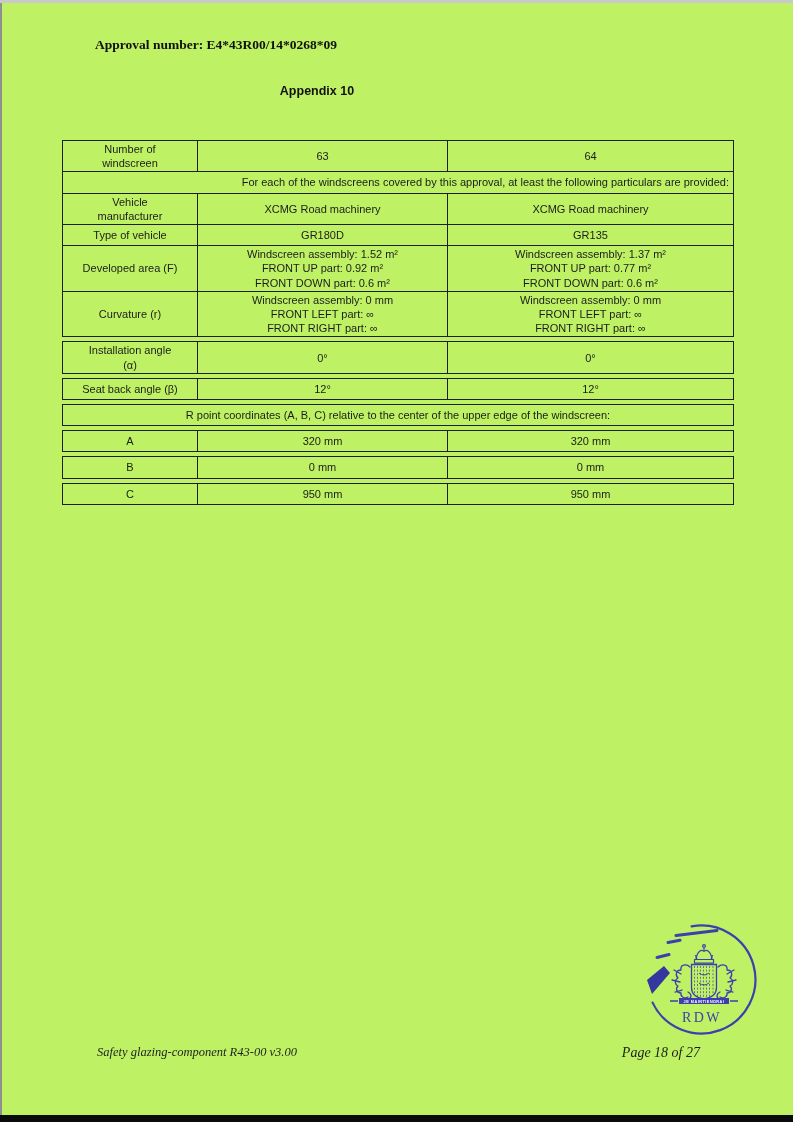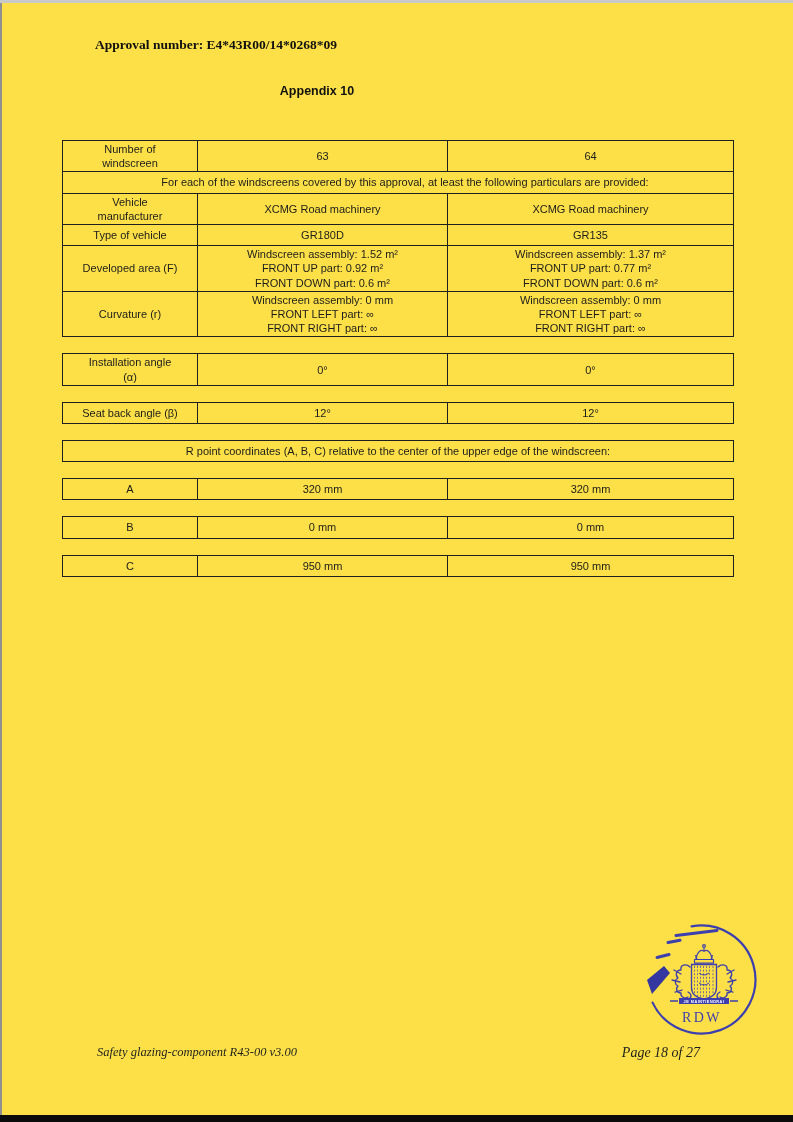--- a/index.html
+++ b/index.html
@@ -1,20 +1,20 @@
 <!DOCTYPE html>
 <html><head>
 <meta charset="utf-8">
 <style>
   html, body { margin: 0; padding: 0; background: #ffffff; }
   .page {
     position: relative;
     width: 793px;
     height: 1122px;
-    background: #fde047;
+    background: #bef264;
     font-family: "Liberation Sans", sans-serif;
     color: #1c1c1c;
     overflow: hidden;
   }
   
   .edge-top    { position: absolute; top: 0; left: 0; width: 793px; height: 3px; background: #c9c9c9; }
   .edge-left   { position: absolute; top: 3px; left: 0; width: 2px; height: 1119px; background: #8f8f8f; }
   .edge-bottom { position: absolute; bottom: 0; left: 0; width: 793px; height: 7px; background: #0b0b0b; }
 
   .approval-header {
@@ -28,28 +28,28 @@
   }
   .doc-title { top: 84px; }
   .doc-subtitle { top: 106px; }
   .doc-subtitle sup { font-size: 9px; }
 
   .table-wrap { position: absolute; top: 140px; left: 62px; width: 671px; }
   table.tbl {
     border-collapse: collapse; table-layout: fixed;
     width: 671px; font-size: 11px; color: #1c1c1c;
   }
-  table.tbl.block { margin-top: 16px; }
+  table.tbl.block { margin-top: 4px; }
   .tbl td {
     border: 1.5px solid #1f1f1f;
     text-align: center; vertical-align: middle;
     padding: 3px 4px; line-height: 14.2px;
     white-space: pre-line; overflow: hidden;
   }
-  .tbl td.note { text-align: center; padding-left: 18px; }
+  .tbl td.note { text-align: right; padding-left: 18px; }
   .tbl td.multiline { padding: 1px 12px; }
   col.c-label { width: 135px; }
   col.c-63 { width: 250px; }
   col.c-64 { width: 286px; }
 
   .footer-left {
     position: absolute; top: 1045px; left: 97px;
     font-family: "Liberation Serif", serif; font-style: italic;
     font-size: 12.5px; color: #1e1e1e; text-align: center;
   }

